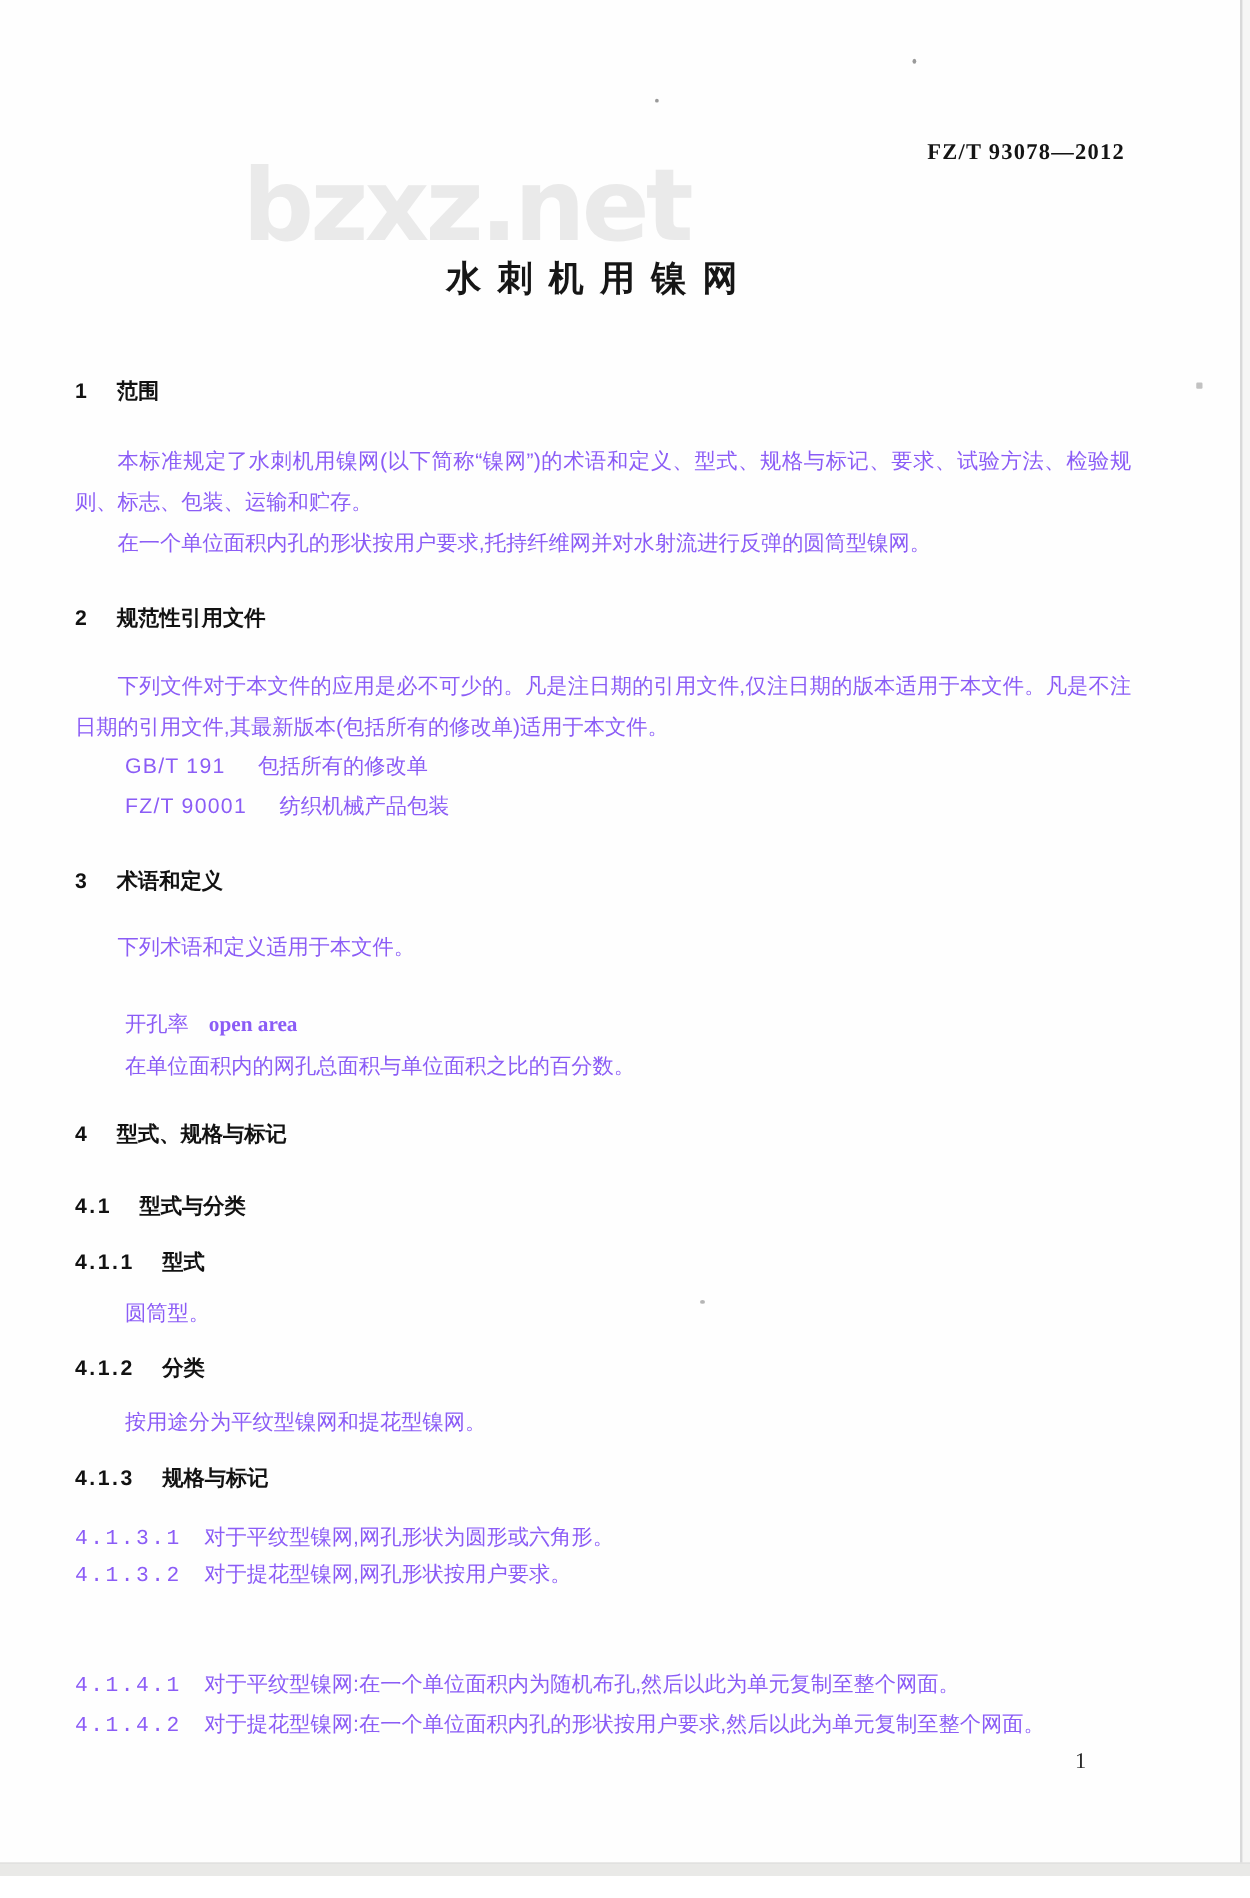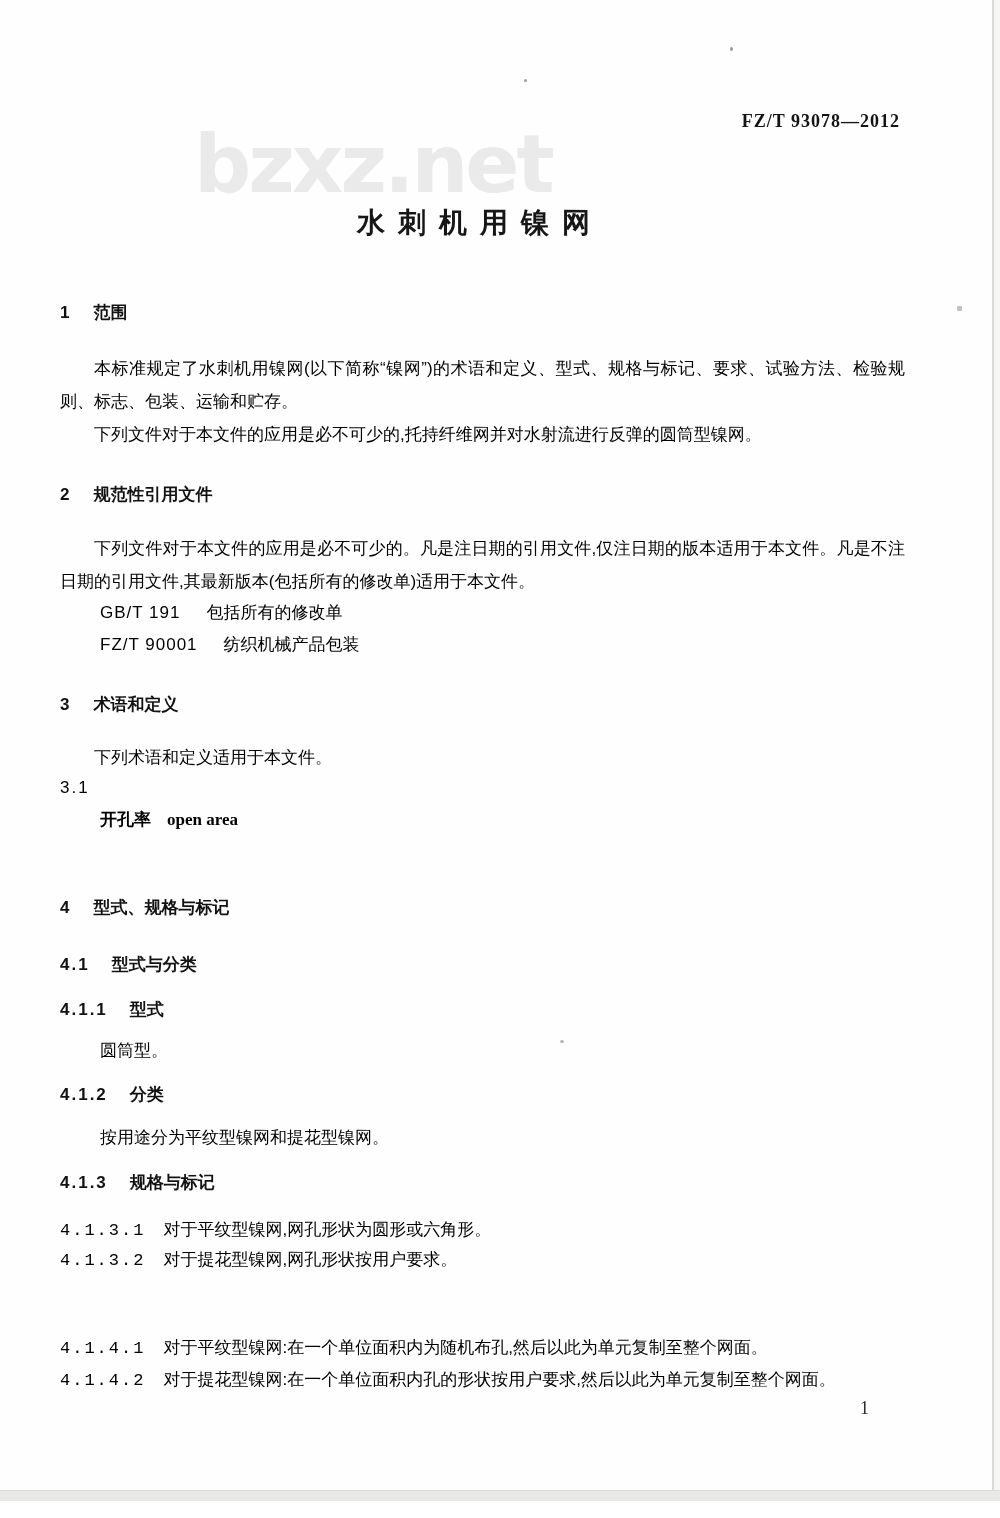--- a/index.html
+++ b/index.html
@@ -22,32 +22,32 @@
   }
   
   .title{
     position:absolute;left:357px;top:204px;margin:0;
     font-size:28px;font-weight:bold;letter-spacing:13px;color:#161616;z-index:1;
     white-space:nowrap;
   }
   
   .line{
     position:absolute;left:60px;right:95px;
-    font-size:17px;line-height:20px;color:#000000;
+    font-size:17px;line-height:20px;color:#8b5cf6;
     white-space:nowrap;
   }
   .para{
     white-space:normal;line-height:33px;text-align:justify;
   }
   .indent{text-indent:2em;}
   .h{font-weight:bold;color:#121212;}
   .h .num{display:inline-block;font-weight:bold;letter-spacing:2px;margin-right:22px;text-indent:0;}
   .item .num{display:inline-block;letter-spacing:2px;margin-right:18px;font-family:Liberation Mono, monospace;}
   .ref-code{display:inline-block;margin-right:26px;letter-spacing:1px;}
-  .term-zh{font-weight:bold;}
+  .term-zh{font-weight:normal;}
   .term-en{font-weight:bold;margin-left:16px;font-family:"Liberation Serif",serif;font-size:17px;}
   .clause-num-line{letter-spacing:2px;}
   .page-number{
     position:absolute;top:1398px;left:860px;
     font-family:"Liberation Serif",serif;font-size:18px;color:#2a2a2a;
   }
   
   .edge-line{position:absolute;top:0;right:6px;width:2px;height:1518px;background:#d9d9d9;}
   .edge-shade{position:absolute;top:0;right:0;width:6px;height:1518px;background:#f6f6f5;}
   .bottom-band{position:absolute;left:0;bottom:0;width:1000px;height:10px;background:#e9e9e7;border-top:1px solid #dedede;}
@@ -63,41 +63,41 @@
 <div class="page">
 
   <div class="watermark">bzxz.net</div>
   <div class="doc-code">FZ/T 93078—2012</div>
   <h1 class="title">水刺机用镍网</h1>
 
   <div class="line h" style="top:303px">
     <span class="num">1</span><span>范围</span>
   </div>
   <div class="line para indent" style="top:352px">本标准规定了水刺机用镍网(以下简称“镍网”)的术语和定义、型式、规格与标记、要求、试验方法、检验规则、标志、包装、运输和贮存。</div>
-  <div class="line indent" style="top:425px">下列文件对于本文件的应用是必不可少的,托持纤维网并对水射流进行反弹的圆筒型镍网。</div>
+  <div class="line indent" style="top:425px">在一个单位面积内孔的形状按用户要求,托持纤维网并对水射流进行反弹的圆筒型镍网。</div>
 
   <div class="line h" style="top:485px">
     <span class="num">2</span><span>规范性引用文件</span>
   </div>
   <div class="line para indent" style="top:532px">下列文件对于本文件的应用是必不可少的。凡是注日期的引用文件,仅注日期的版本适用于本文件。凡是不注日期的引用文件,其最新版本(包括所有的修改单)适用于本文件。</div>
   <div class="line" style="top:603px;left:100px">
     <span class="ref-code">GB/T 191</span><span>包括所有的修改单</span>
   </div>
   <div class="line" style="top:635px;left:100px">
     <span class="ref-code">FZ/T 90001</span><span>纺织机械产品包装</span>
   </div>
 
   <div class="line h" style="top:695px">
     <span class="num">3</span><span>术语和定义</span>
   </div>
   <div class="line indent" style="top:748px">下列术语和定义适用于本文件。</div>
-  <div class="line clause-num-line" style="top:778px">3.1</div>
   <div class="line" style="top:810px;left:100px">
     <span class="term-zh">开孔率</span><span class="term-en">open area</span>
   </div>
+  <div class="line" style="top:843px;left:100px">在单位面积内的网孔总面积与单位面积之比的百分数。</div>
 
   <div class="line h" style="top:898px">
     <span class="num">4</span><span>型式、规格与标记</span>
   </div>
   <div class="line h" style="top:955px">
     <span class="num">4.1</span><span>型式与分类</span>
   </div>
   <div class="line h" style="top:1000px">
     <span class="num">4.1.1</span><span>型式</span>
   </div>

